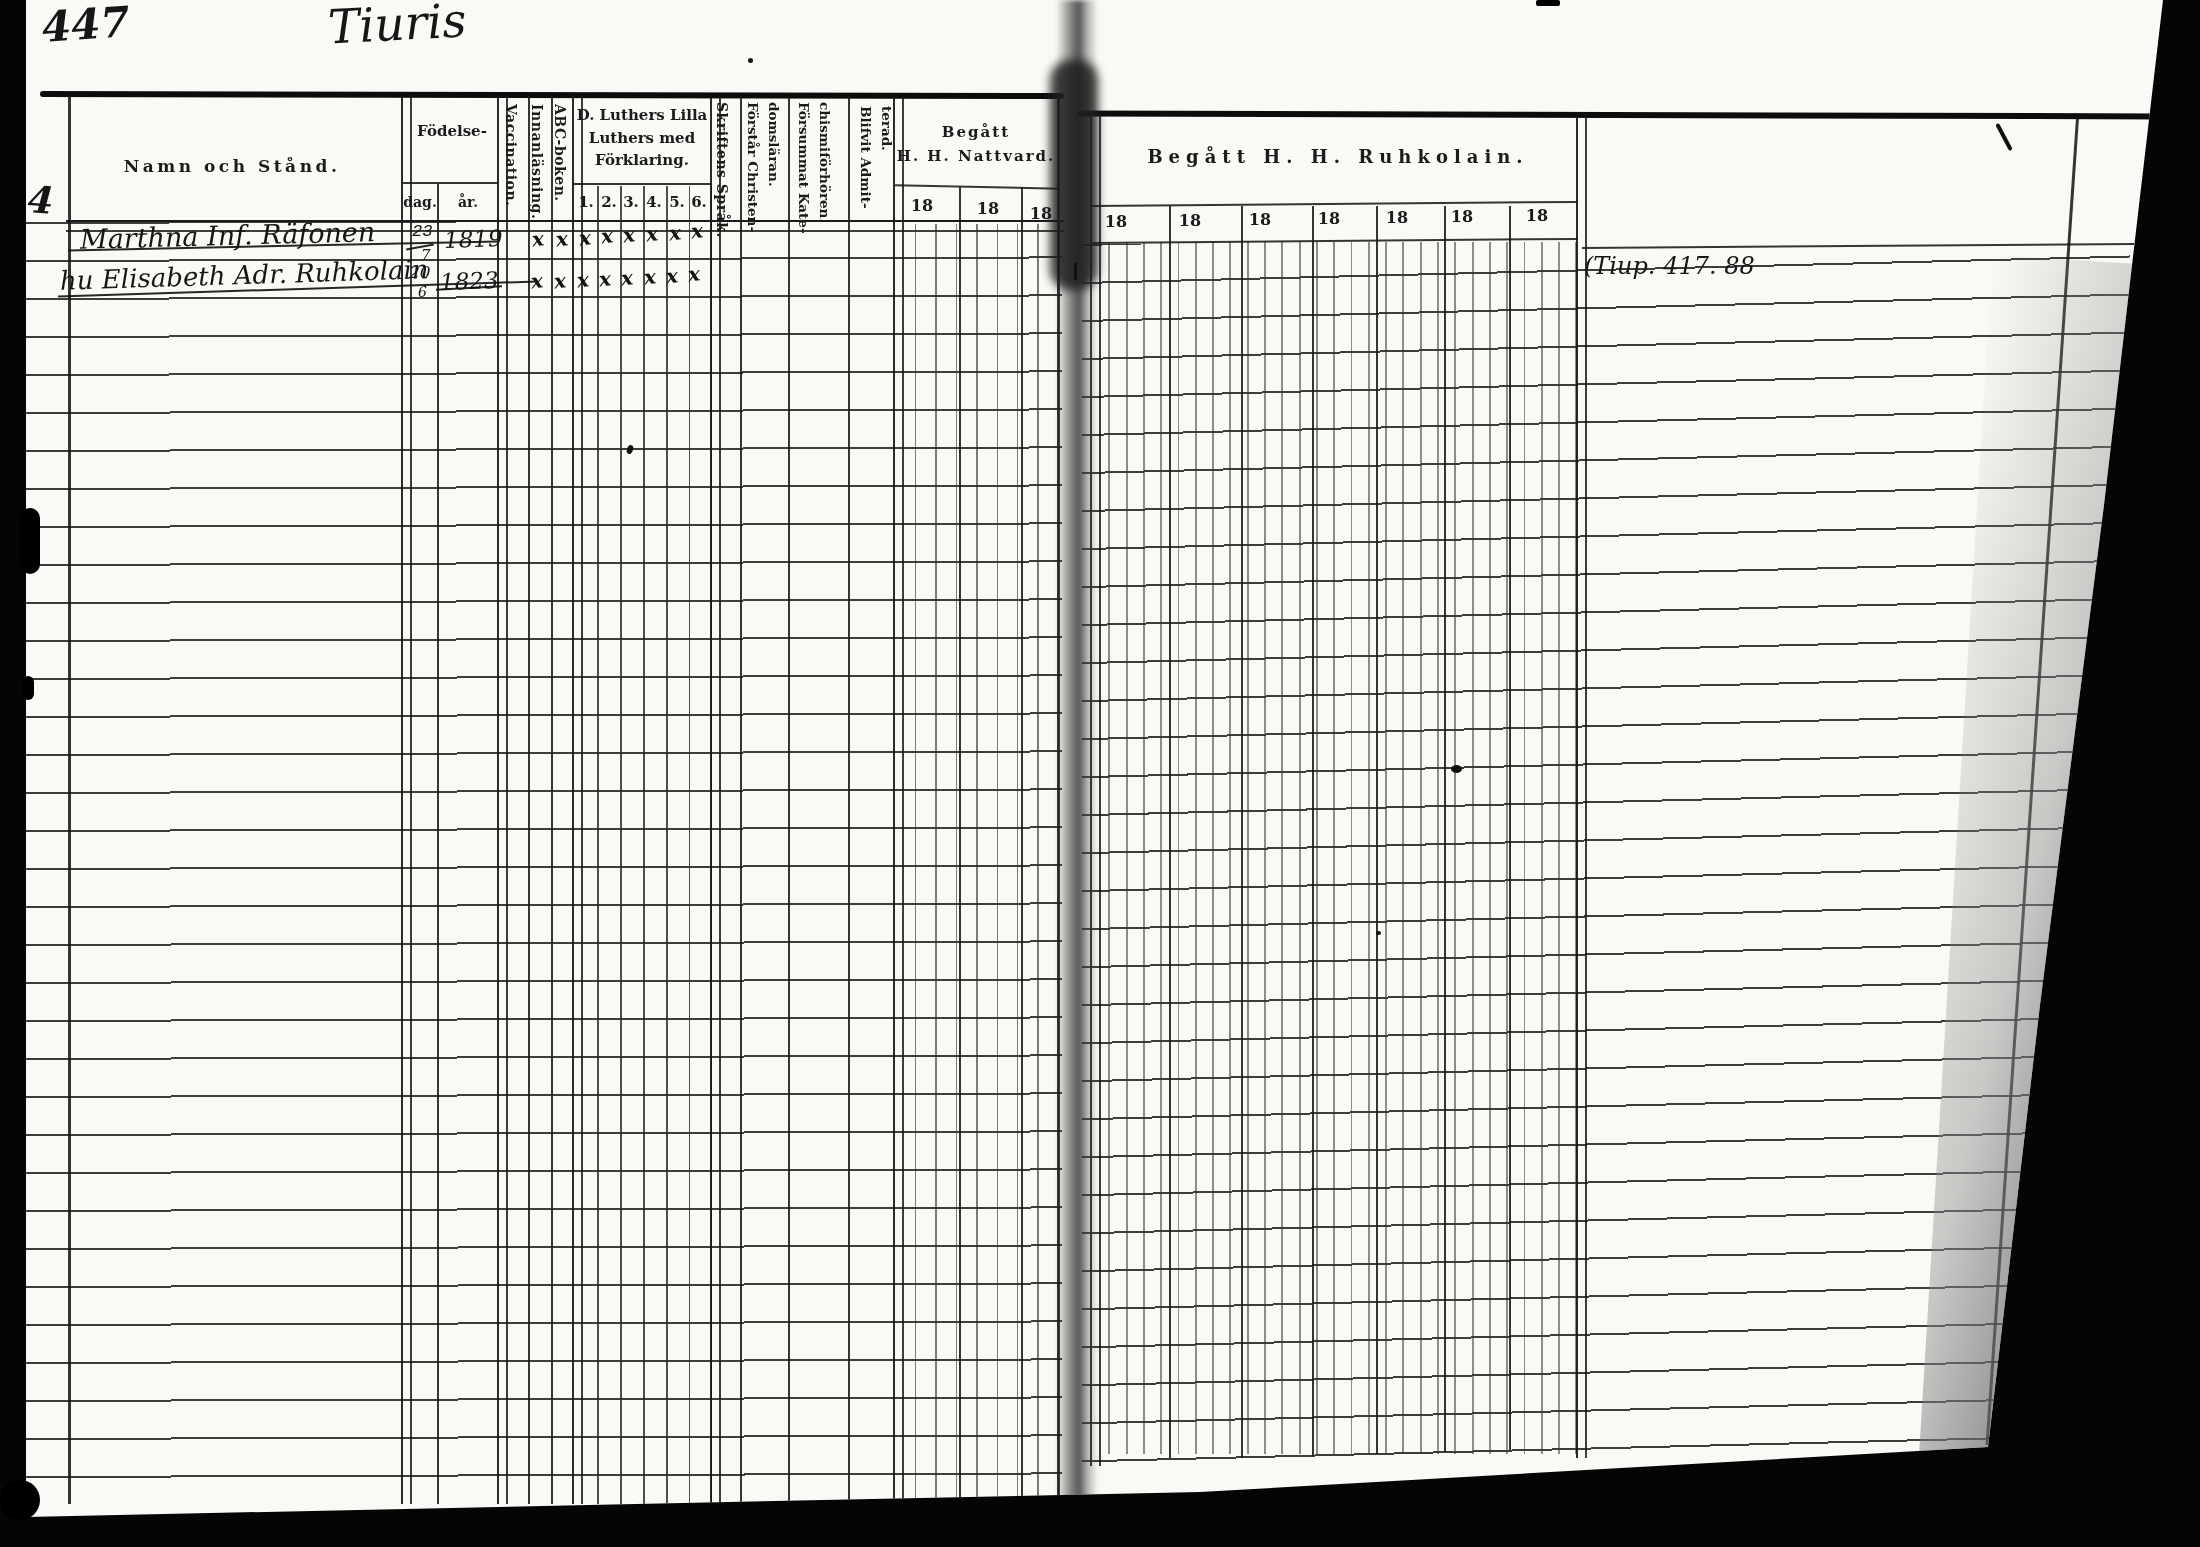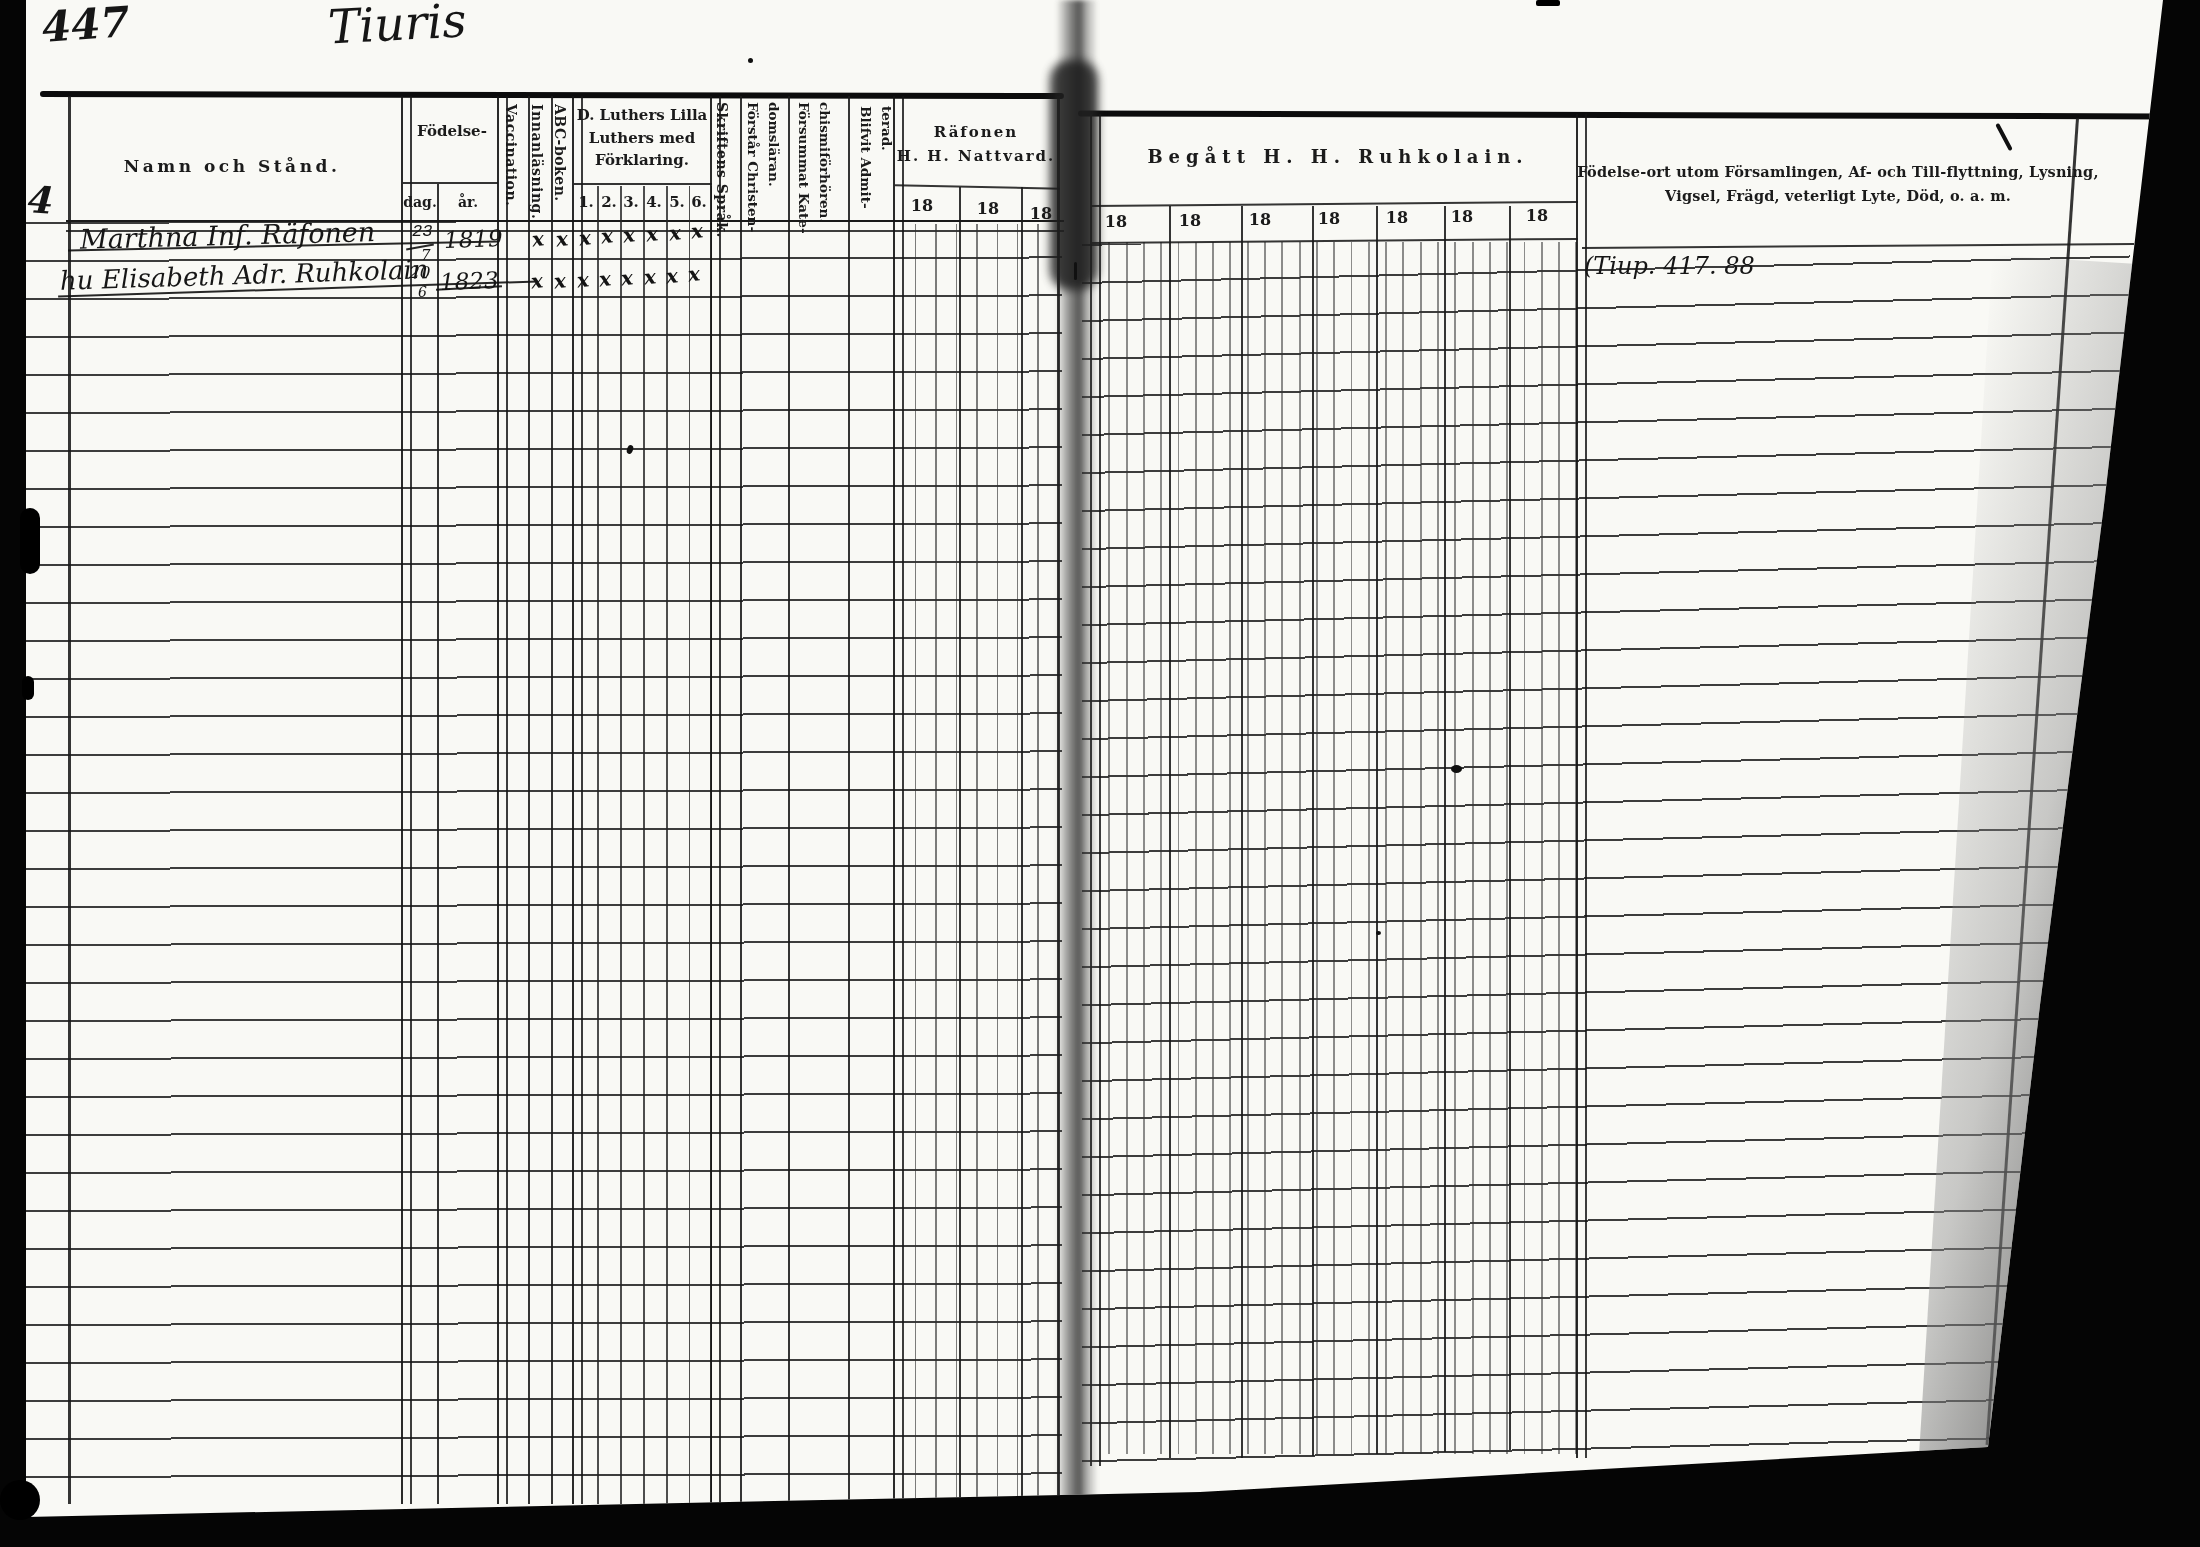--- a/index.html
+++ b/index.html
@@ -98,21 +98,21 @@
     </div>
     <div class="vt2" style="left:793px;top:102px;">
       <span>Försummat Kate-</span>
       <span>chismiförhören.</span>
     </div>
     <div class="vt2" style="left:855px;top:106px;">
       <span>Blifvit Admit-</span>
       <span>terad.</span>
     </div>
     <div class="pt" style="left:976px;top:120px;font-size:15px;letter-spacing:2px;text-align:center;transform:translateX(-50%);line-height:1.6;">
-      <span style="display:block;">Räfonen</span>
+      <span style="display:block;">Begått</span>
       <span style="display:block;">H. H. Nattvard.</span>
     </div>
     <div class="hl" style="left:895px;top:186px;width:165px;transform:rotate(1.2deg);"></div>
     <span class="pt ctr" style="left:922px;top:196px;font-size:16px;">18</span>
     <span class="pt ctr" style="left:988px;top:199px;font-size:16px;">18</span>
     <span class="pt ctr" style="left:1041px;top:204px;font-size:16px;">18</span>
 
     <span class="hw" style="left:80px;top:220px;font-size:27px;transform:rotate(-1.5deg);">Marthna Inf. Räfonen</span>
     <div class="strike" style="left:68px;top:245px;width:430px;transform:rotate(-1.2deg);"></div>
     <span class="hw" style="left:412px;top:222px;font-size:17px;font-family:Liberation Mono, monospace;">23</span>
@@ -160,24 +160,20 @@
     <div class="hl" style="left:1582px;top:245px;width:552px;transform:rotate(-.4deg);"></div>
 
     <span class="pt ctr" style="left:1338px;top:146px;font-size:18px;letter-spacing:6px;">Begått  H.  H.  Ruhkolain.</span>
     <span class="pt ctr" style="left:1116px;top:212px;font-size:16px;">18</span>
     <span class="pt ctr" style="left:1190px;top:211px;font-size:16px;">18</span>
     <span class="pt ctr" style="left:1260px;top:210px;font-size:16px;">18</span>
     <span class="pt ctr" style="left:1329px;top:209px;font-size:16px;">18</span>
     <span class="pt ctr" style="left:1397px;top:208px;font-size:16px;">18</span>
     <span class="pt ctr" style="left:1462px;top:207px;font-size:16px;">18</span>
     <span class="pt ctr" style="left:1537px;top:206px;font-size:16px;">18</span>
-    <div class="pt" style="left:1838px;top:160px;font-size:14.5px;text-align:center;transform:translateX(-50%);line-height:1.65;letter-spacing:.2px;">
-      <span style="display:block;">Födelse-ort utom Församlingen, Af- och Till-flyttning, Lysning,</span>
-      <span style="display:block;">Vigsel, Frägd, veterligt Lyte, Död, o. a. m.</span>
-    </div>
 
     <span class="hw" style="left:1584px;top:252px;font-size:24px;transform:rotate(-2deeg);">(Tiup. 417. 88</span>
 
     <div class="gutter"></div>
     <div class="gutter-top"></div>
     <div class="edge-shade"></div>
     <div class="speck" style="left:627px;top:445px;width:6px;height:9px;transform:rotate(20deg);"></div>
     <div class="speck" style="left:1451px;top:765px;width:11px;height:8px;"></div>
     <div class="speck" style="left:1376px;top:931px;width:5px;height:4px;"></div>
     <div class="speck" style="left:2002px;top:122px;width:4px;height:30px;border-radius:2px;transform:rotate(-28deg);"></div>

